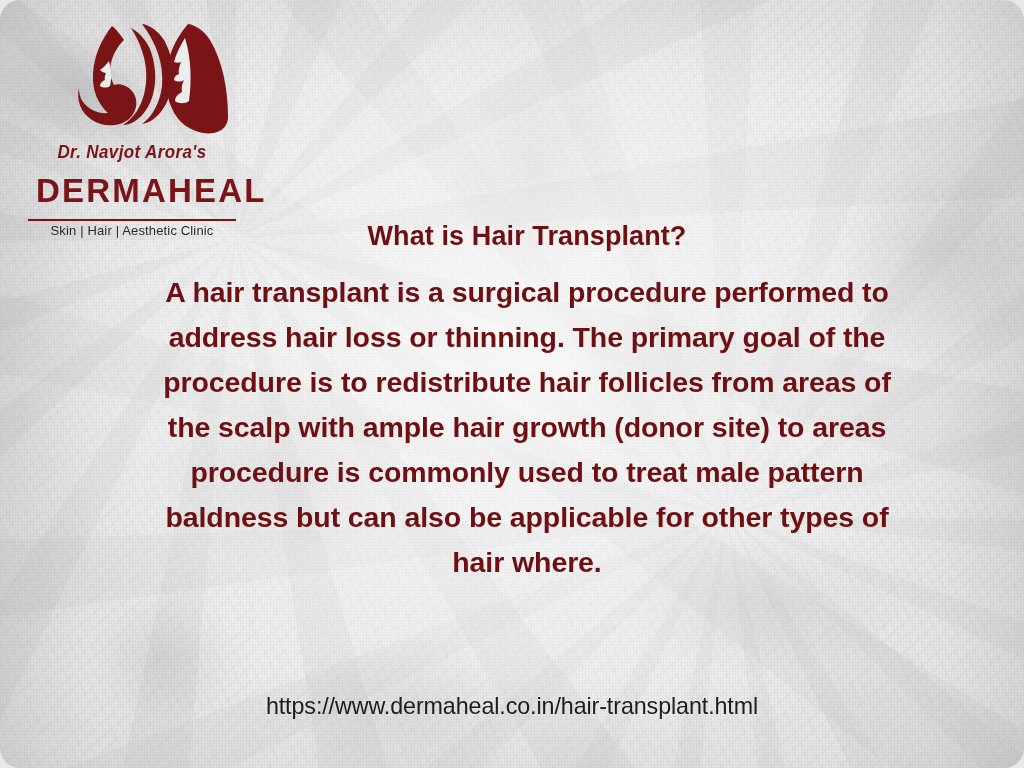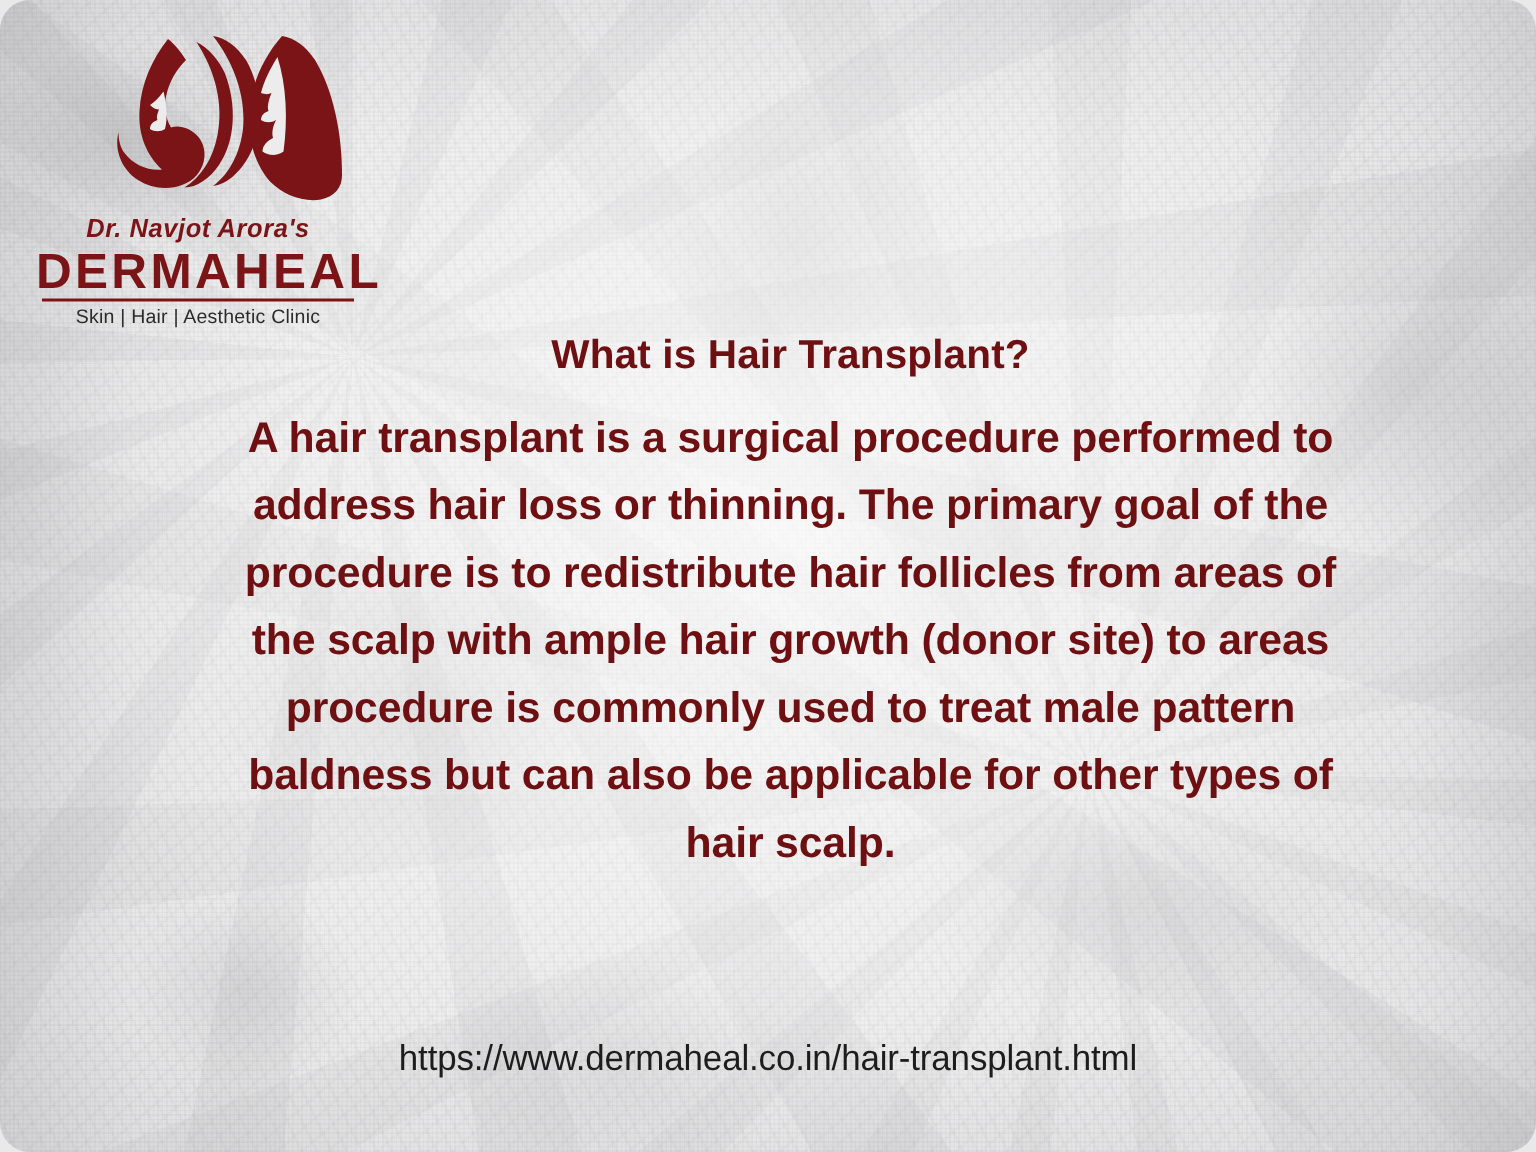--- a/index.html
+++ b/index.html
@@ -92,21 +92,21 @@
     transform: scaleX(.97);
   }
   .logo-word {
     font-family: "Liberation Sans", sans-serif;
     font-weight: bold;
     font-size: 33px;
     letter-spacing: 2.2px;
     color: #7a1416;
     text-align: center;
     line-height: 1;
-    margin: 0;
+    margin: 12px;
     transform: scaleX(1.0);
   }
   .logo-rule {
     height: 2.5px;
     background: #7a1416;
     margin: 2px 4px 3px 4px;
   }
   .logo-tag {
     font-family: "Liberation Sans", sans-serif;
     font-size: 13px;
@@ -242,19 +242,19 @@
 
   <div class="copy">
     <h1 class="headline">What is Hair Transplant?</h1>
     <p class="body-copy">
       <span class="ln">A hair transplant is a surgical procedure performed to</span>
       <span class="ln">address hair loss or thinning. The primary goal of the</span>
       <span class="ln">procedure is to redistribute hair follicles from areas of</span>
       <span class="ln">the scalp with ample hair growth (donor site) to areas</span>
       <span class="ln">procedure is commonly used to treat male pattern</span>
       <span class="ln">baldness but can also be applicable for other types of</span>
-      <span class="ln">hair scalp.</span>
+      <span class="ln">hair where.</span>
     </p>
   </div>
 
   <div class="url">https://www.dermaheal.co.in/hair-transplant.html</div>
 
 </div>
 
 </body></html>

